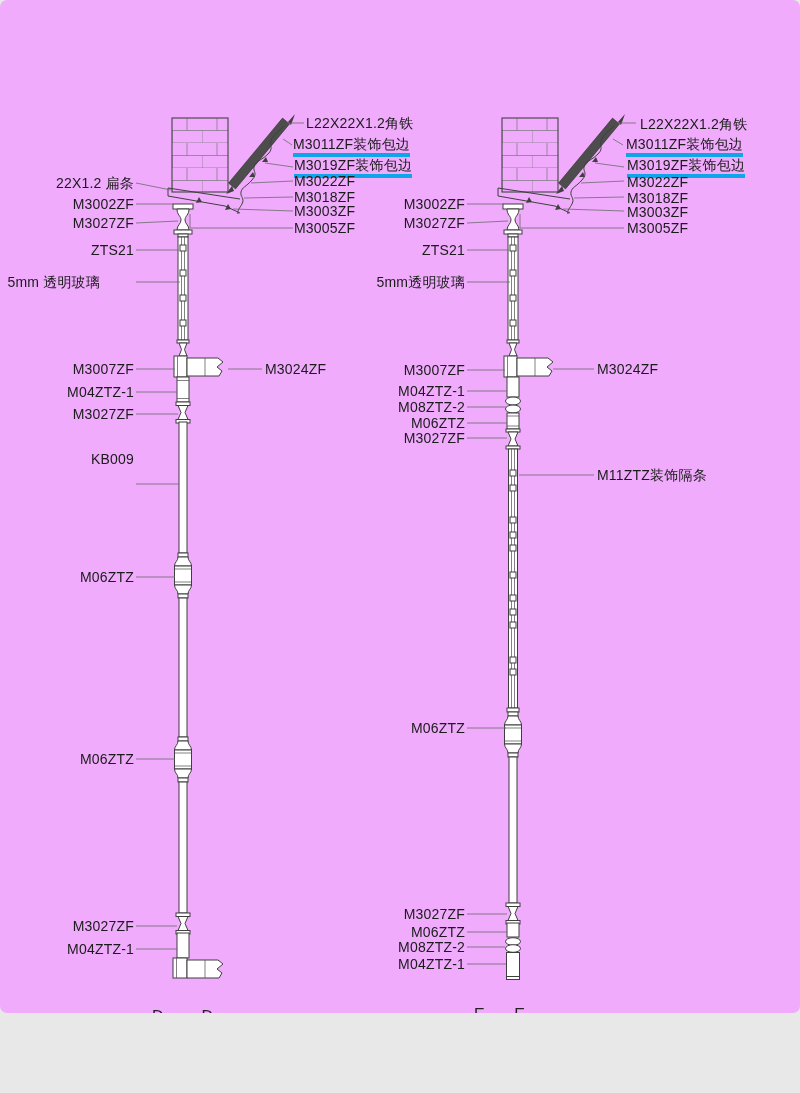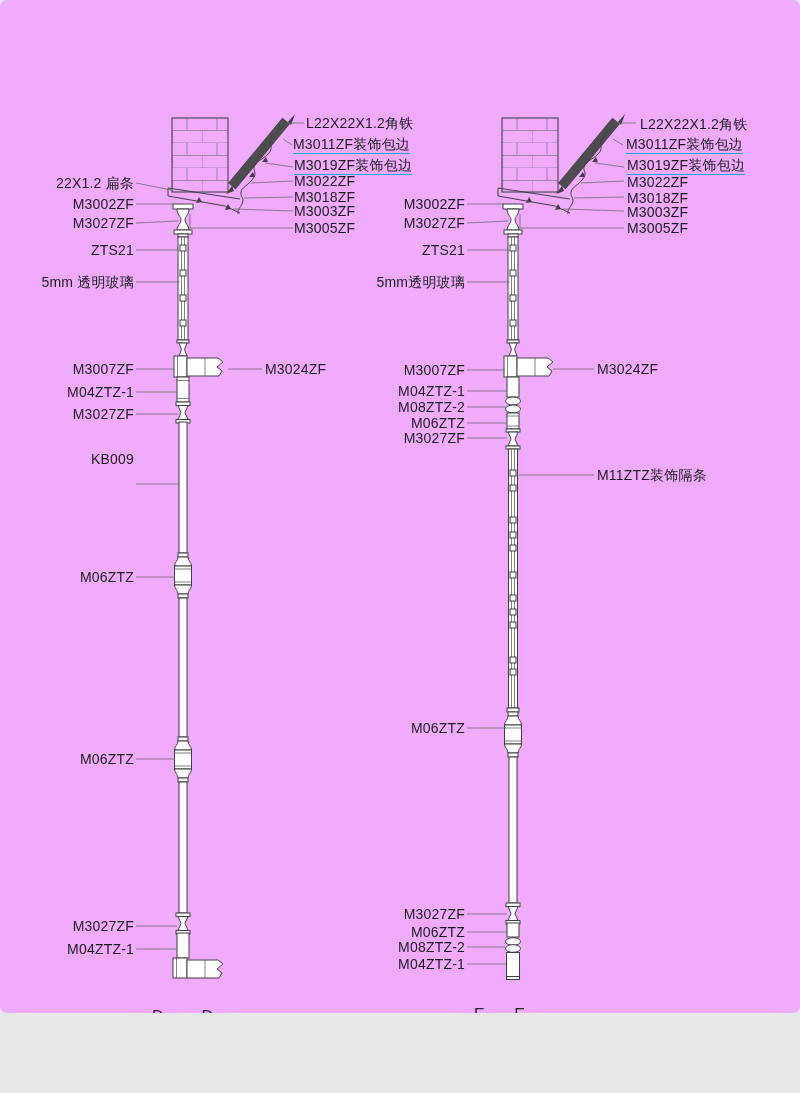--- a/index.html
+++ b/index.html
@@ -18,21 +18,21 @@
   .thin{stroke:#4a4a4a;stroke-width:.7;fill:none;}
   .ld{stroke:#6b6b6b;stroke-width:.8;fill:none;}
   .dark{fill:#4d4d4d;stroke:#333;stroke-width:.6;}
   .tick{fill:#3f3f3f;stroke:none;}
   .lbl{
     position:absolute;
     font-size:14px;line-height:18px;
     color:#1b1b1b;white-space:nowrap;letter-spacing:.2px;
   }
   .lbl.r{text-align:left;}
-  .lbl.ul{border-bottom:1px solid #0ea5e9;line-height:17px;}
+  .lbl.ul{border-bottom:4px solid #0ea5e9;line-height:17px;}
   .caption{
     position:absolute;display:flex;align-items:center;
     font-size:16px;color:#222;letter-spacing:1px;
   }
   .caption .dashline{height:0;border-top:1.2px solid #333;flex:1 0 auto;margin:0 4px;}
   .footer{
     position:absolute;right:62px;top:1026px;
     display:flex;align-items:center;color:#333;font-family:Liberation Serif, serif;
   }
   .footer .brand{font-size:6.5px;color:#555;margin-right:3px;}
@@ -223,21 +223,21 @@
 <div class="lbl ul" style="left:293px;top:136px">M3011ZF装饰包边</div>
 <div class="lbl ul" style="left:294px;top:157px">M3019ZF装饰包边</div>
 <div class="lbl" style="left:294px;top:172px">M3022ZF</div>
 <div class="lbl" style="left:294px;top:188px">M3018ZF</div>
 <div class="lbl" style="left:294px;top:202px">M3003ZF</div>
 <div class="lbl" style="left:294px;top:219px">M3005ZF</div>
 <div class="lbl r" style="right:666px;top:174px">22X1.2 扁条</div>
 <div class="lbl r" style="right:666px;top:195px">M3002ZF</div>
 <div class="lbl r" style="right:666px;top:214px">M3027ZF</div>
 <div class="lbl r" style="right:666px;top:241px">ZTS21</div>
-<div class="lbl r" style="right:666px;top:273px">5mm 透明玻璃</div>
+<div class="lbl r" style="right:700px;top:273px">5mm 透明玻璃</div>
 <div class="lbl r" style="right:666px;top:360px">M3007ZF</div>
 <div class="lbl" style="left:265px;top:360px">M3024ZF</div>
 <div class="lbl r" style="right:666px;top:383px">M04ZTZ-1</div>
 <div class="lbl r" style="right:666px;top:405px">M3027ZF</div>
 <div class="lbl r" style="right:666px;top:450px">KB009</div>
 <div class="lbl r" style="right:666px;top:568px">M06ZTZ</div>
 <div class="lbl r" style="right:666px;top:750px">M06ZTZ</div>
 <div class="lbl r" style="right:666px;top:917px">M3027ZF</div>
 <div class="lbl r" style="right:666px;top:940px">M04ZTZ-1</div>
 

